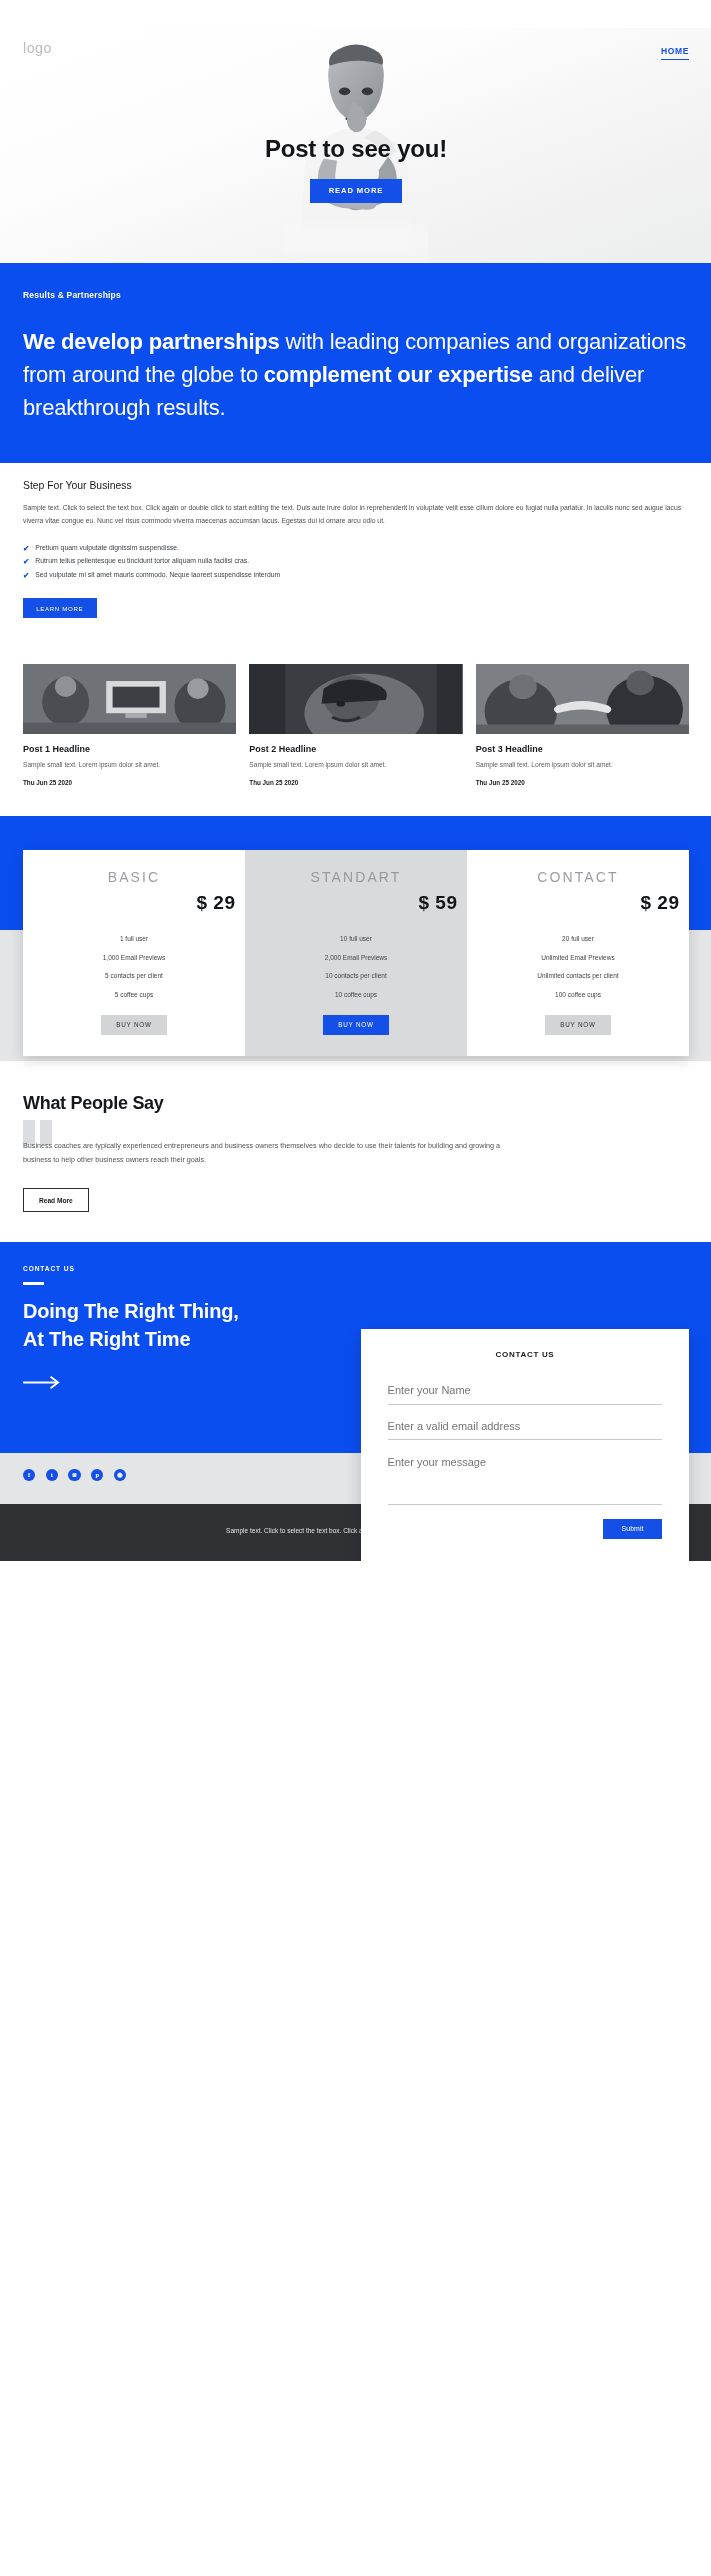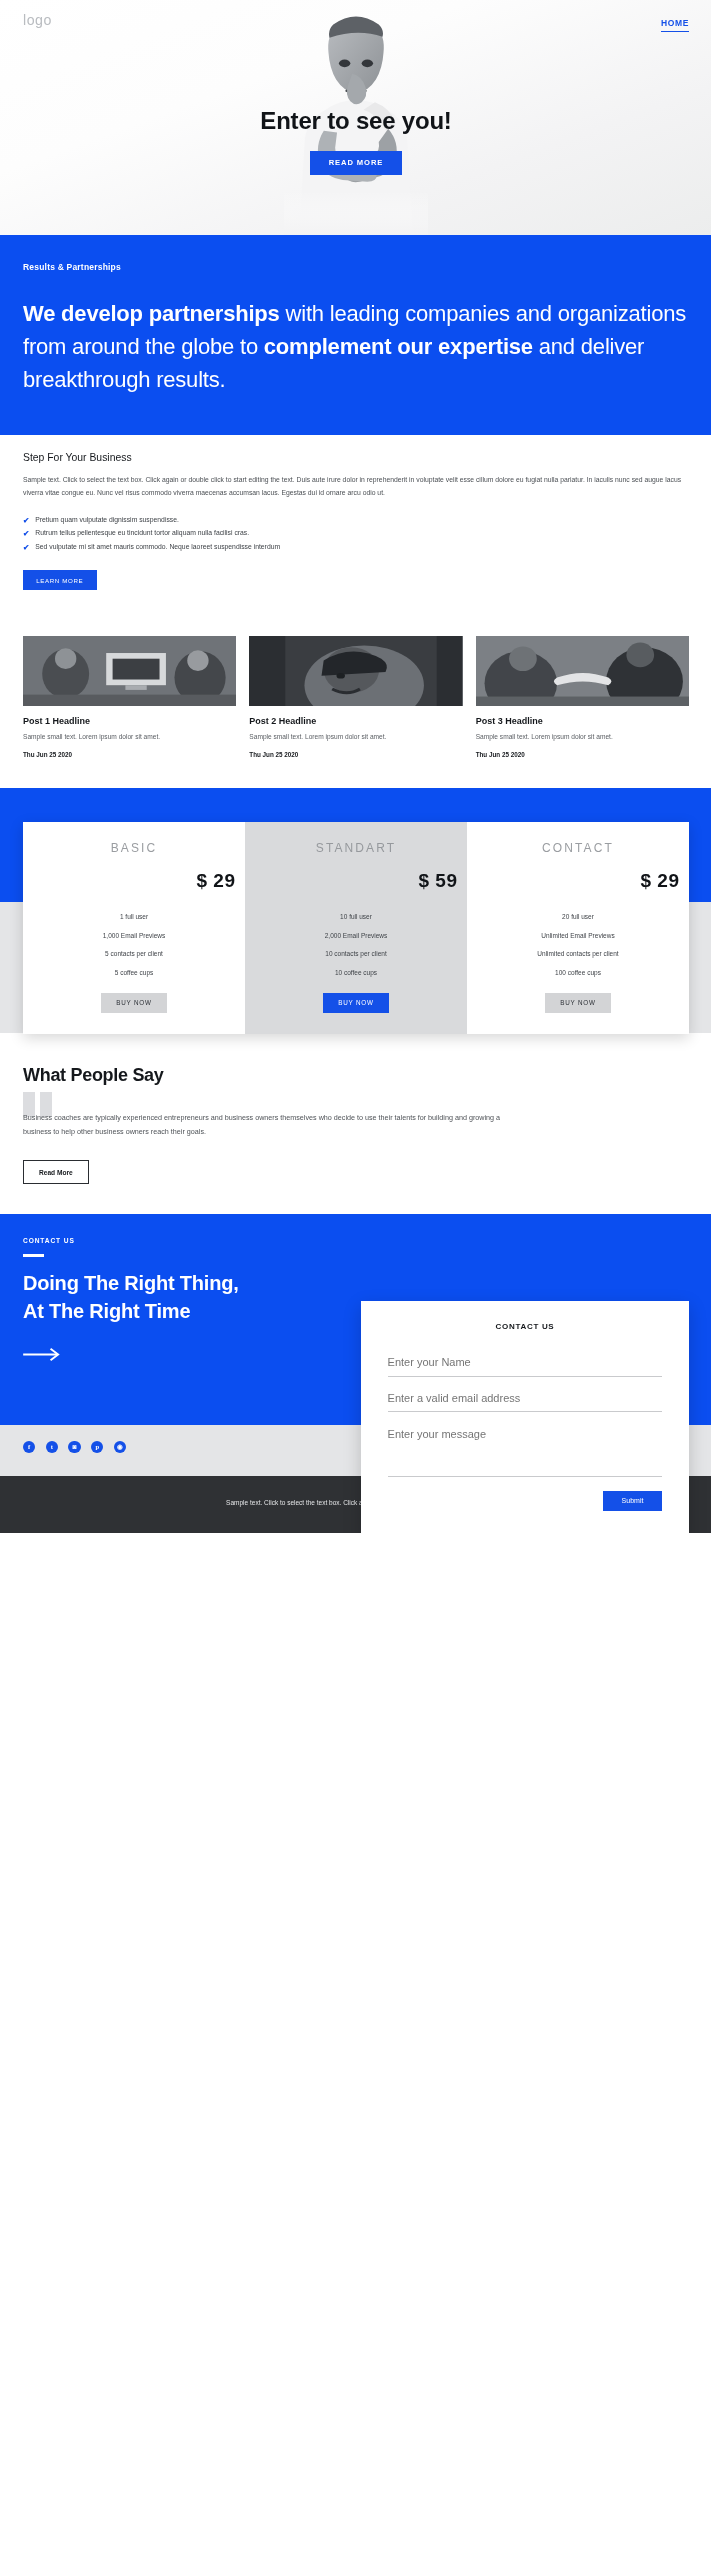--- a/index.html
+++ b/index.html
@@ -13,20 +13,21 @@
 
   
   .site-header {
     position: relative;
     z-index: 10;
     height: 40px;
     display: flex;
     align-items: center;
     justify-content: space-between;
     padding: 0 23px;
+    margin-top: 28px;
   }
   .logo {
     font-size: 14.2px;
     color: #b9bcc0;
     letter-spacing: 0.5px;
     font-weight: 400;
   }
   .nav-link {
     font-size: 8.5px;
     font-weight: 700;
@@ -214,24 +215,24 @@
     box-shadow: 0 3.8px 13.3px rgba(0,0,0,.16);
   }
   .p-card {
     flex: 1;
     background: #fff;
     padding: 19px 9.5px 21px;
     text-align: center;
   }
   .p-card.featured { background: #d9dadc; }
   .p-name {
-    font-size: 12px;
+    font-size: 14px;
     letter-spacing: 2.1px;
     color: #9a9da1;
-    margin-bottom: 15px;
+    margin-bottom: 7px;
   }
   .p-card.featured .p-name { color: #96999d; }
   .p-price {
     font-size: 19px;
     font-weight: 700;
     color: #111418;
     letter-spacing: 0.5px;
     margin-bottom: 21px;
     text-align: right;
   }
@@ -433,21 +434,21 @@
     <ellipse cx="88" cy="55" rx="6" ry="4" fill="#33363a"></ellipse>
     <path d="M66 84 q10 6 20 0" stroke="#4a4e52" stroke-width="2.5" fill="none" stroke-linecap="round"></path>
     <path d="M44 104 q14-10 32-10 q18 0 32 10 q18 9 22 30 l6 104 h-120 l6-104 q4-21 22-30 z" fill="#f4f4f5"></path>
     <path d="M96 96 q16 6 22 22 l-10 8 q-10-18-24-22 z" fill="#e9e9ea"></path>
     <path d="M110 124 q12 14 8 32 q-3 13-16 18 l-22 6 q-12 2-16-6 q-3-8 6-12 l24-10 q8-4 6-14 z" fill="#9da1a5"></path>
     <path d="M42 126 q-10 16-4 34 q6 16 24 18 l26 2 q10 0 10-8 q0-8-10-10 l-24-4 q-10-2-10-14 l2-16 z" fill="#aeb2b6"></path>
     <path d="M72 66 q10 2 14 14 q3 10-4 16 q-6 5-12-1 q-6-7-2-18 z" fill="#a4a8ac"></path>
     <rect x="0" y="130" width="152" height="108" fill="url(#fade)"></rect>
   </svg>
   <div class="hero-inner">
-    <div class="hero-line2">Enter to see you!</div>
+    <div class="hero-line2">Post to see you!</div>
     <button class="btn-read-more">READ MORE</button>
   </div>
 </section>
 
 <section class="partnership">
   <div class="eyebrow">Results &amp; Partnerships</div>
   <div class="partnership-text">
     <b>We develop partnerships</b><span> with leading companies and organizations from around the globe to </span><b>complement our expertise</b><span> and deliver breakthrough results.</span>
   </div>
 </section>

